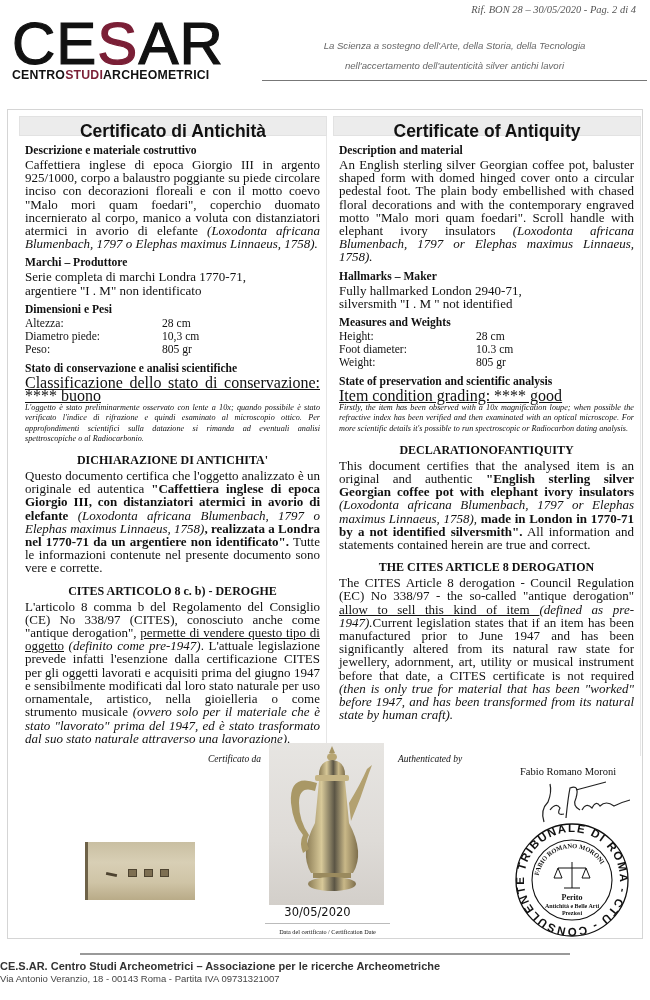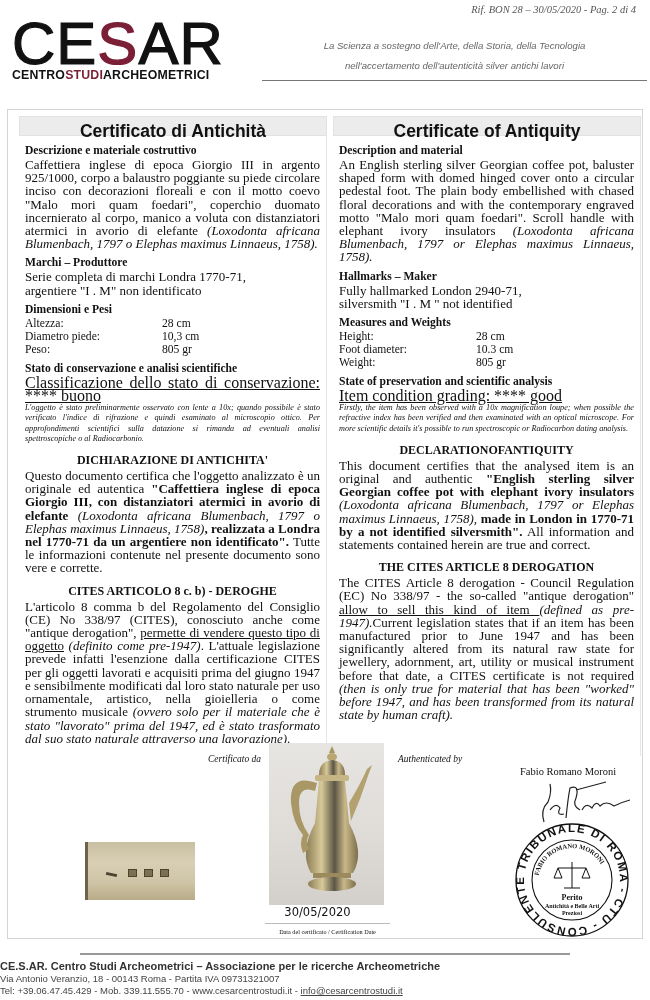--- a/index.html
+++ b/index.html
@@ -228,14 +228,13 @@
     <text x="58" y="78" text-anchor="middle" font-family="Liberation Serif, serif" font-size="8" font-weight="700" fill="#111">Perito</text>
     <text x="58" y="86" text-anchor="middle" font-family="Liberation Serif, serif" font-size="6" font-weight="700" fill="#111">Antichità e Belle Arti</text>
     <text x="58" y="93" text-anchor="middle" font-family="Liberation Serif, serif" font-size="6" font-weight="700" fill="#111">Preziosi</text>
   </svg>
 </div>
 
 <div class="footer-rule"></div>
 <div class="footer">
   <div class="l1">CE.S.AR.  Centro Studi Archeometrici – Associazione per le ricerche Archeometriche</div>
   <div class="l2">Via Antonio Veranzio, 18  -  00143  Roma  -  Partita IVA 09731321007</div>
-  <div class="l3"><span>Tel: +39.06.47.45.429  -  Mob. 339.11.555.70  -  www.cesarcentrostudi.it  - </span><span class="mail">info@cesarcentrostudi.it</span></div>
 </div>
 
 </body></html>

